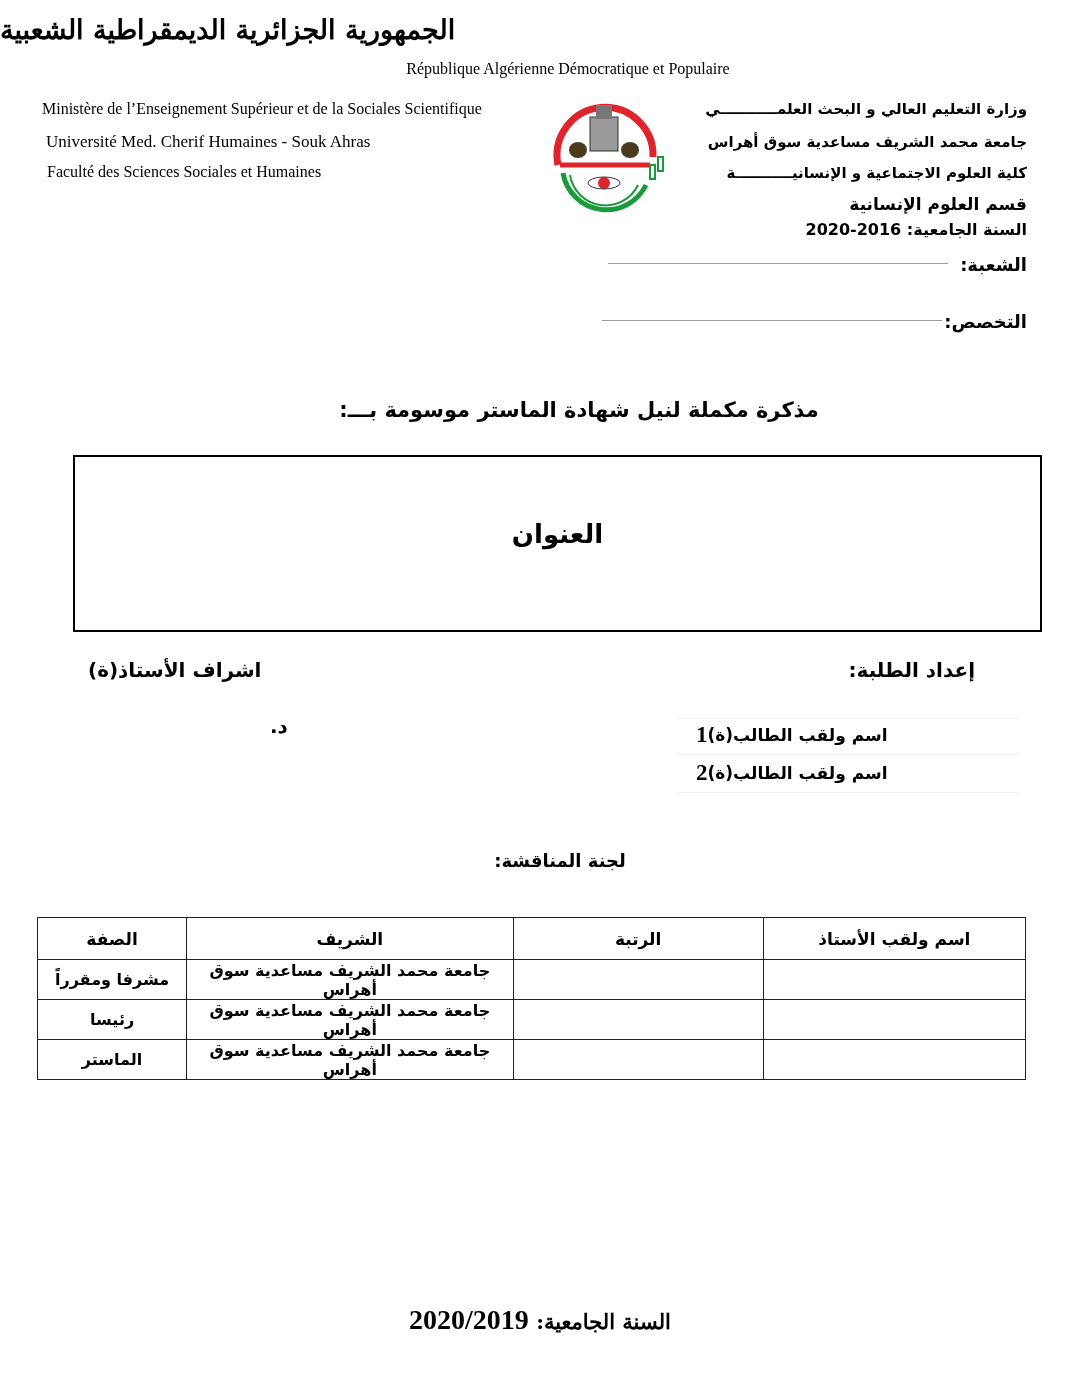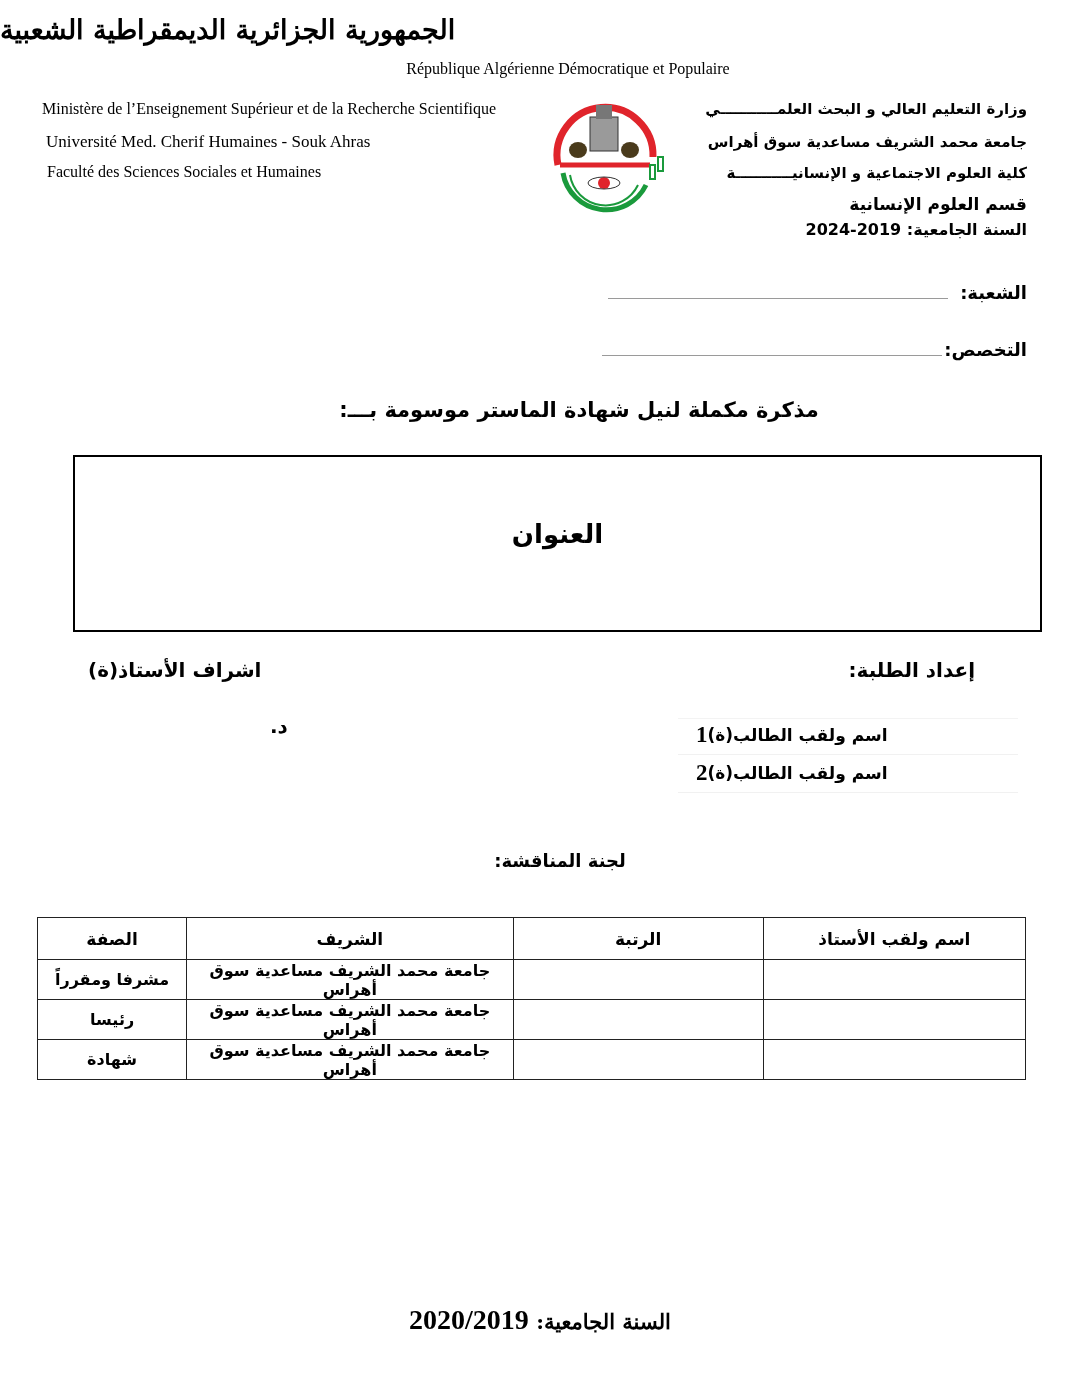--- a/index.html
+++ b/index.html
@@ -16,21 +16,21 @@
   #fr2 { top:132px; left:46px; font-size:17px; }
   #fr3 { top:163px; left:47px; }
 
   .ar-right { right:53px; text-align:right; font-size:15px; }
   #ar1 { top:100px;margin-left:13px; }
   #ar2 { top:133px; }
   #ar3 { top:164px; }
   #ar4 { top:194px; font-size:17px; }
   #ar5 { top:220px; font-size:16px; }
 
-  .field-row { right:53px; display:flex; flex-direction:row-reverse; align-items:flex-end;margin-top:28px; }
+  .field-row { right:53px; display:flex; flex-direction:row-reverse; align-items:center; }
   .field-row .lbl { font-size:18px; }
   .field-row .line { border-bottom:1px solid #9a9a9a; height:1px; margin-right:8px; }
   #field-branch { top:254px; }
   #field-branch .line { width:340px; margin-right:12px; margin-bottom:4px; }
   #field-spec { top:311px; }
   #field-spec .line { width:340px; margin-bottom:4px; margin-right:2px; }
 
   #memo-heading { left:0; width:1080px; top:398px; text-align:center; font-size:21px;padding-left:39px; }
 
   #title-box { left:73px; top:455px; width:965px; height:173px; border:2px solid #000; }
@@ -56,21 +56,21 @@
   #footer-year .num { font-family:"Liberation Serif", serif; font-weight:bold; font-size:28px; }
 
   #logo { left:538px; top:95px; width:132px; height:120px; }
 </style>
 </head>
 <body>
 
 <div id="top-title" class="abs ar-serif">الجمهورية الجزائرية الديمقراطية الشعبية</div>
 <div id="top-subtitle" class="abs serif">République Algérienne Démocratique et Populaire</div>
 
-<div id="fr1" class="abs fr-line serif">Ministère de l’Enseignement Supérieur et de la Recherche Scientifique</div>
+<div id="fr1" class="abs fr-line serif">Ministère de l’Enseignement Supérieur et de la Sociales Scientifique</div>
 <div id="fr2" class="abs fr-line serif">Université Med. Cherif Humaines - Souk Ahras</div>
 <div id="fr3" class="abs fr-line serif">Faculté des Sciences Sociales et Humaines</div>
 
 <div id="logo" class="abs">
   <svg width="132" height="120" viewBox="0 0 132 120">
     <g>
       <path d="M20 70 A48 48 0 1 1 115 62" fill="none" stroke="#e0242b" stroke-width="7"></path>
       <path d="M22 70 L112 70" stroke="#e0242b" stroke-width="5"></path>
       <path d="M25 78 A44 44 0 0 0 108 90" fill="none" stroke="#1a9a3c" stroke-width="5"></path>
       <path d="M32 80 A36 36 0 0 0 100 90" fill="none" stroke="#1a9a3c" stroke-width="2"></path>
@@ -83,21 +83,21 @@
       <rect x="112" y="70" width="5" height="14" fill="none" stroke="#1a9a3c" stroke-width="2"></rect>
       <rect x="120" y="62" width="5" height="14" fill="none" stroke="#1a9a3c" stroke-width="2"></rect>
     </g>
   </svg>
 </div>
 
 <div id="ar1" class="abs ar ar-right">وزارة التعليم العالي و البحث العلمـــــــــــي</div>
 <div id="ar2" class="abs ar ar-right">جامعة محمد الشريف مساعدية سوق أهراس</div>
 <div id="ar3" class="abs ar ar-right">كلية العلوم الاجتماعية و الإنسانيـــــــــــة</div>
 <div id="ar4" class="abs ar ar-right">قسم العلوم الإنسانية</div>
-<div id="ar5" class="abs ar ar-right">السنة الجامعية: 2019-2024</div>
+<div id="ar5" class="abs ar ar-right">السنة الجامعية: 2016-2020</div>
 
 <div id="field-branch" class="abs field-row">
   <span class="lbl ar">الشعبة:</span>
   <span class="line"></span>
 </div>
 <div id="field-spec" class="abs field-row">
   <span class="lbl ar">التخصص:</span>
   <span class="line"></span>
 </div>
 
@@ -141,21 +141,21 @@
     <tr>
       <td></td>
       <td></td>
       <td>جامعة محمد الشريف مساعدية سوق أهراس</td>
       <td>رئيسا</td>
     </tr>
     <tr>
       <td></td>
       <td></td>
       <td>جامعة محمد الشريف مساعدية سوق أهراس</td>
-      <td>شهادة</td>
+      <td>الماستر</td>
     </tr>
   </tbody>
 </table>
 
 <div id="footer-year" class="abs ar-serif">
   <span>السنة الجامعية:</span>
   <span class="num">2020/2019</span>
 </div>
 
 </body></html>

